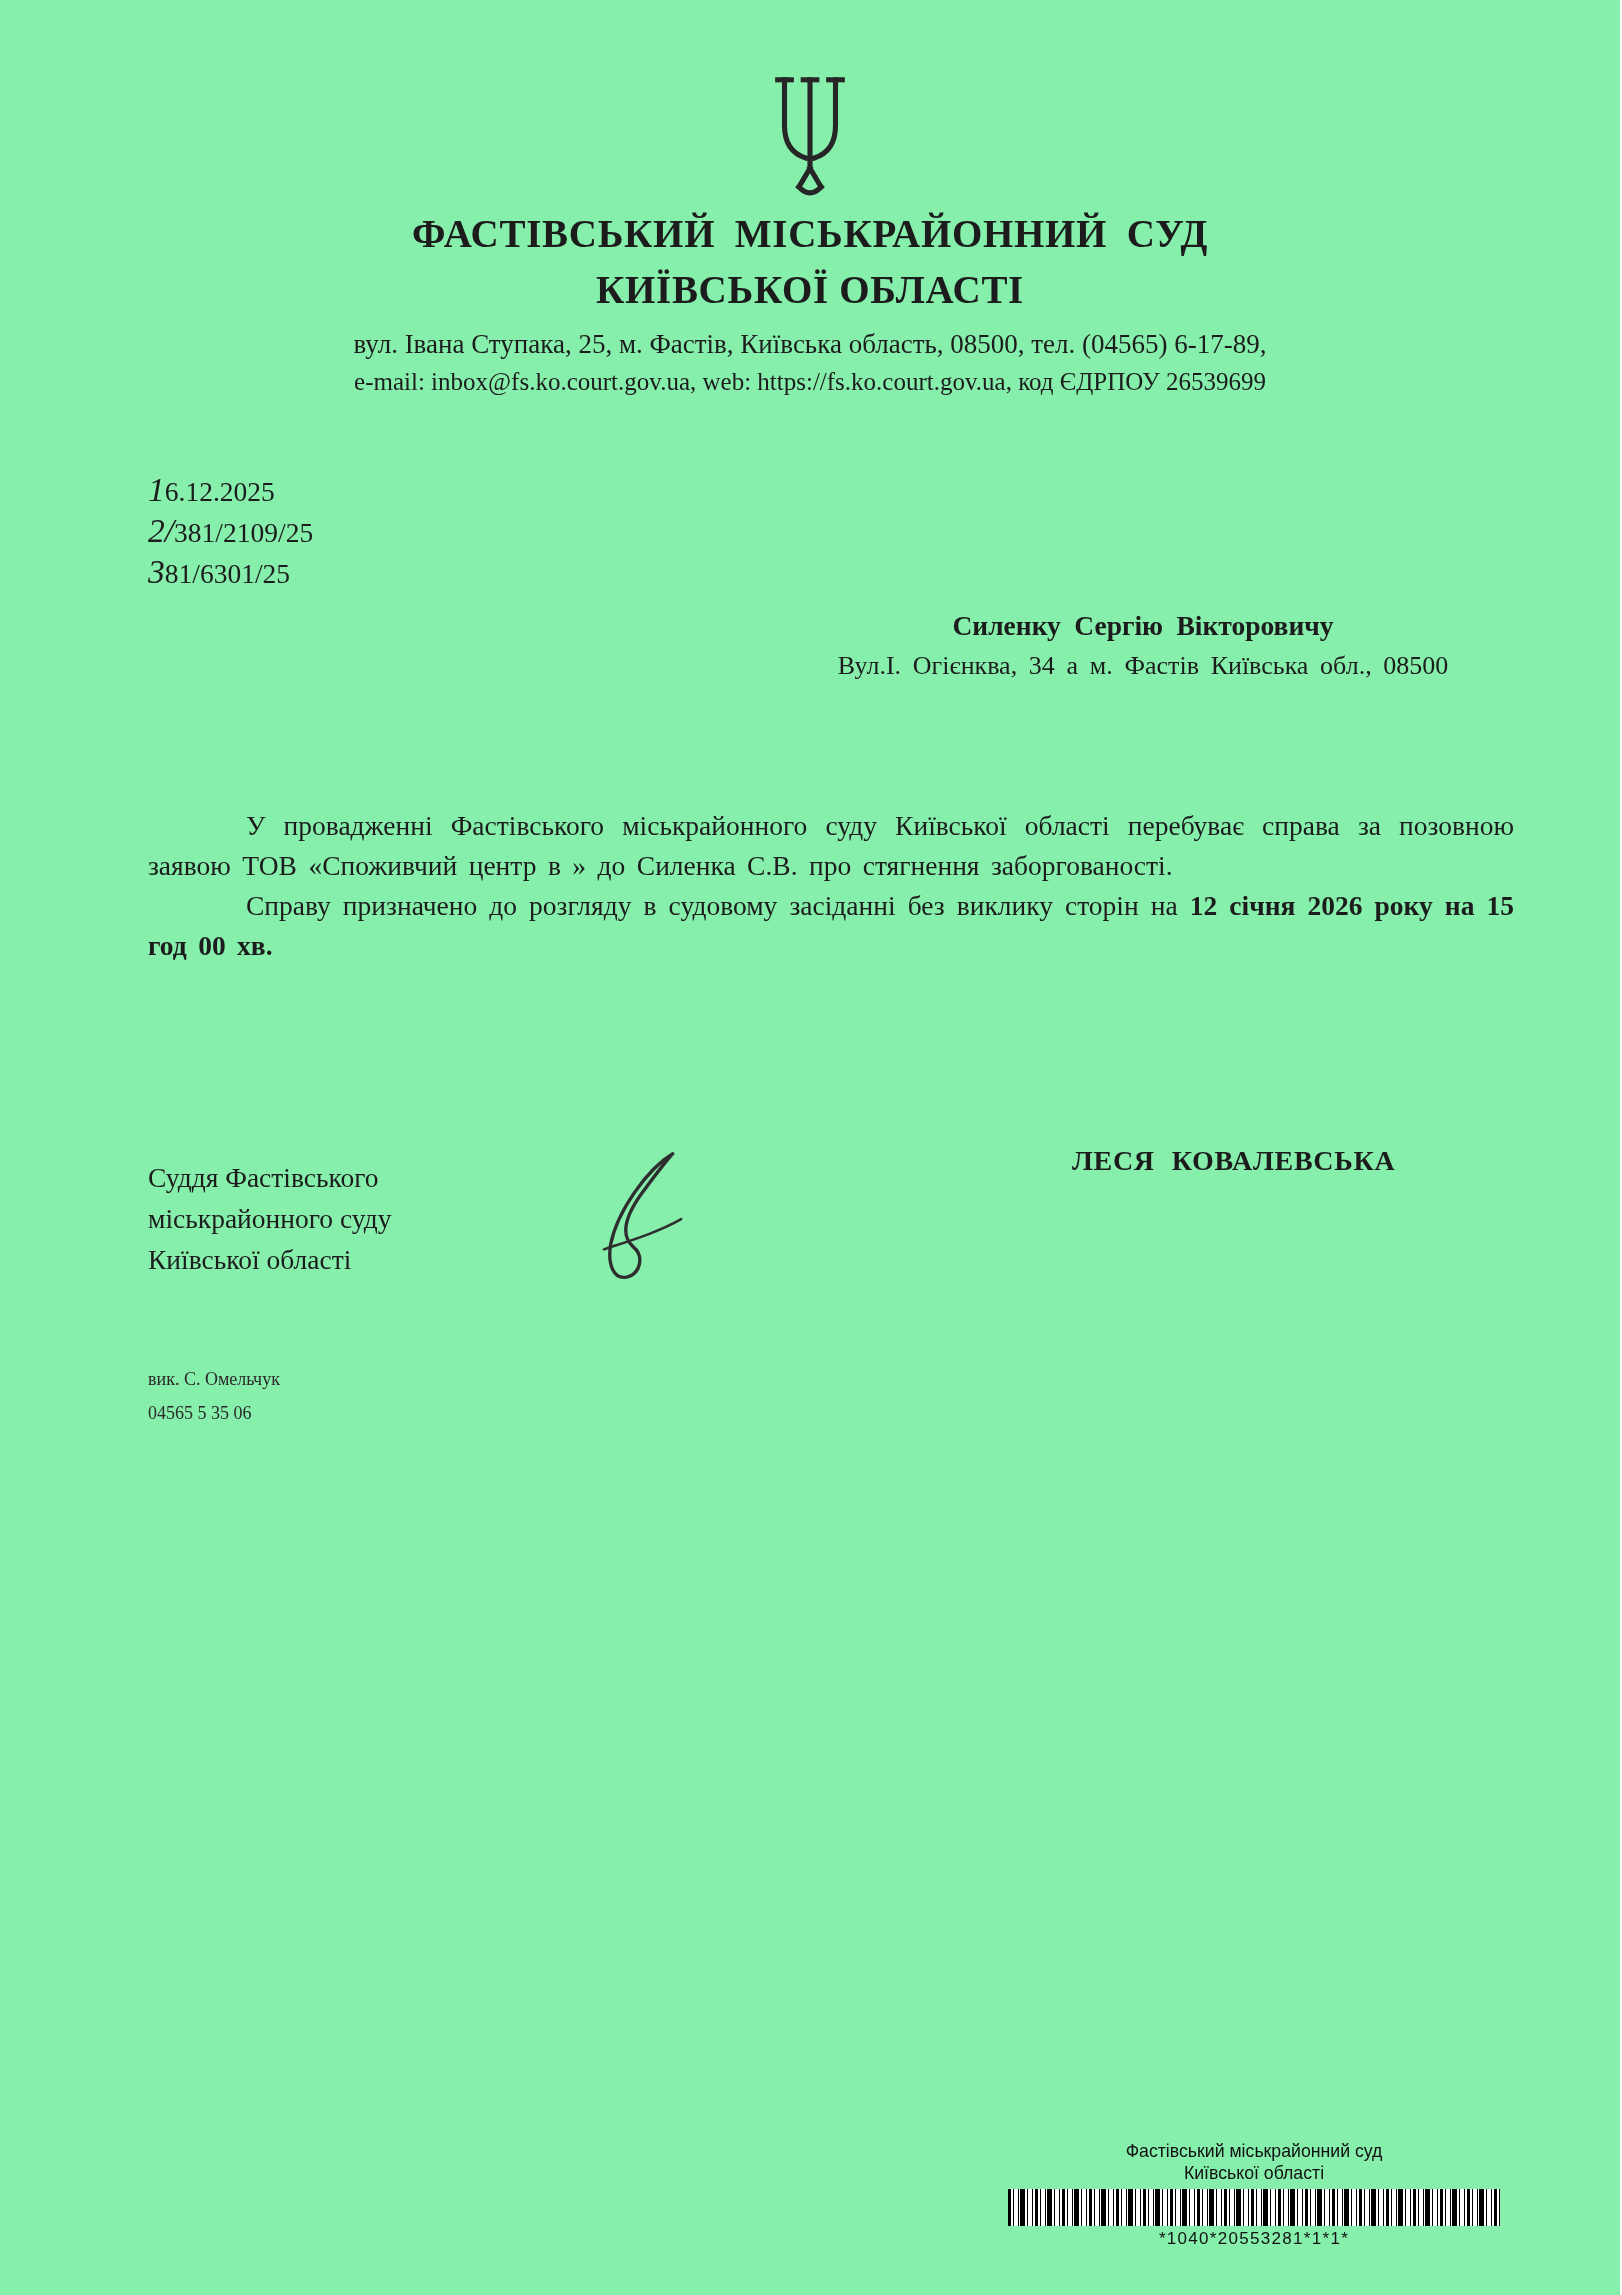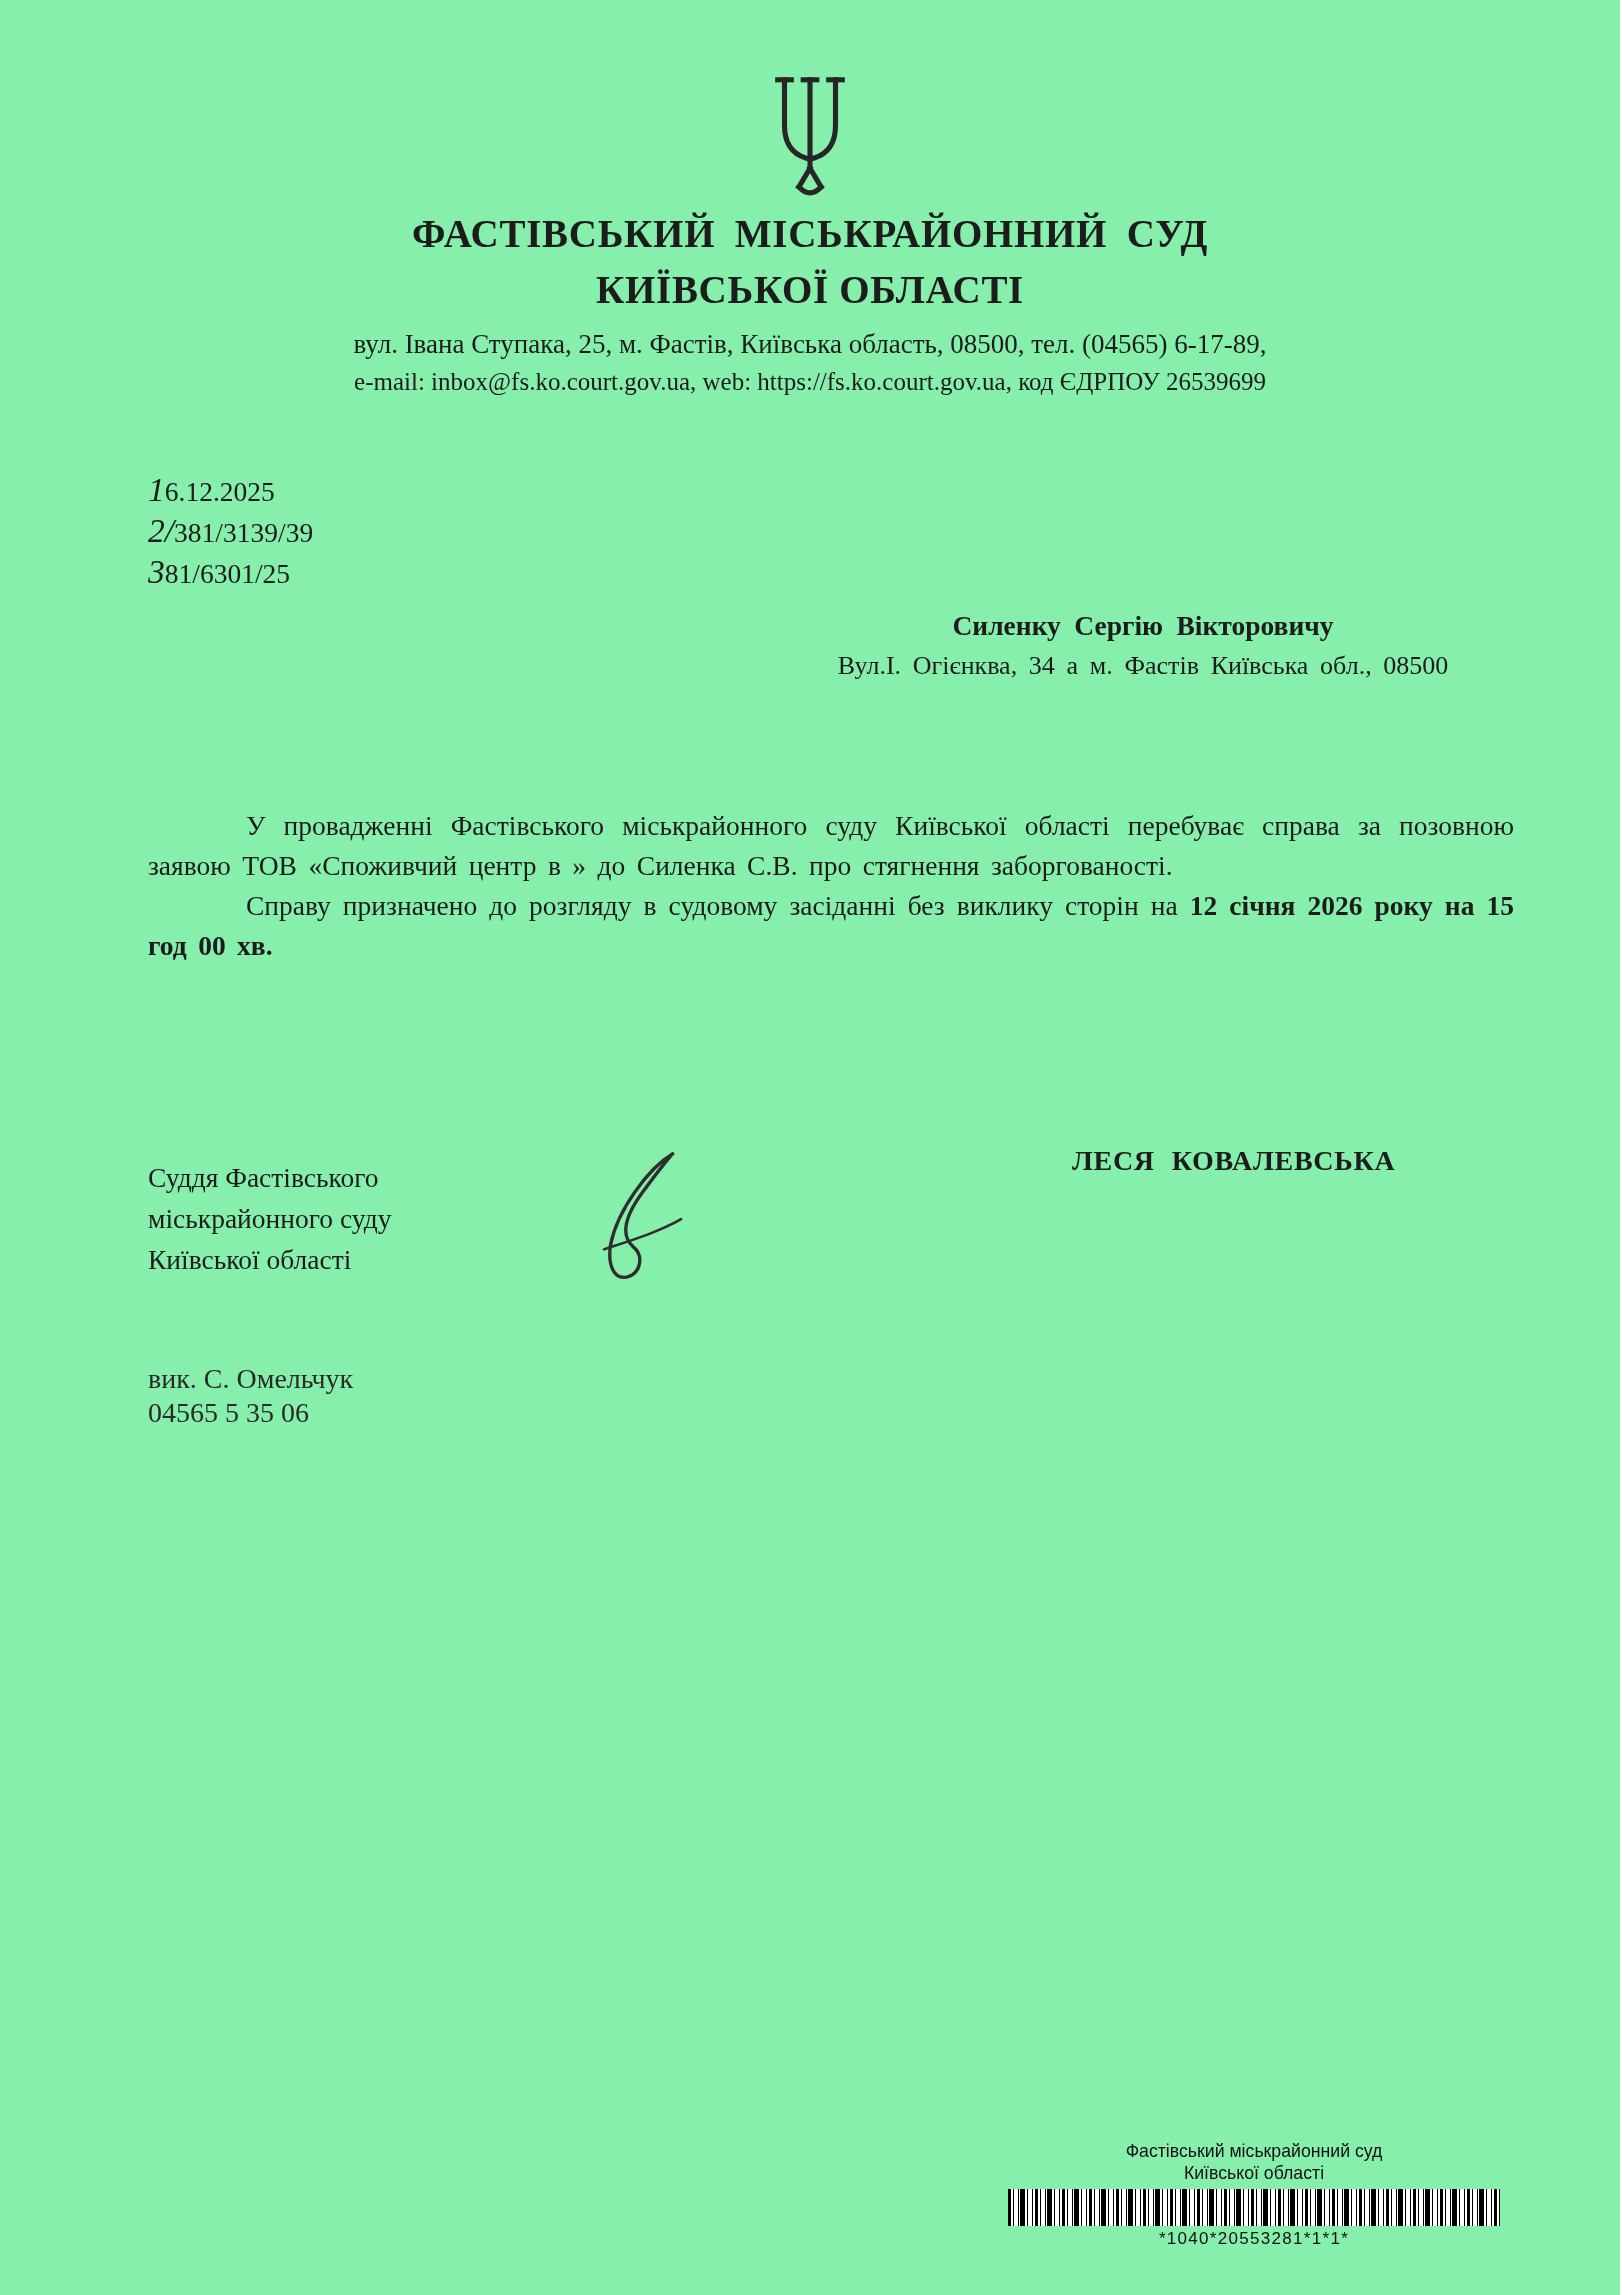--- a/index.html
+++ b/index.html
@@ -127,21 +127,21 @@
     word-spacing: 9.2px;
     letter-spacing: 0.7px;
     text-align: right;
   }
 
   
   .executor {
     position: absolute;
     top: 1362px;
     left: 148px;
-    font-size: 28px;
+    font-size: 18px;
     line-height: 34px;
     color: #2a2a2a;
   }
 
   
   .footer {
     position: absolute;
     top: 2141px;
     left: 1000px;
     width: 508px;
@@ -185,21 +185,21 @@
     <path d="M37 134 Q50 148 63 134"></path>
   </svg>
 
   <div class="court-title-1">ФАСТІВСЬКИЙ МІСЬКРАЙОННИЙ СУД</div>
   <div class="court-title-2">КИЇВСЬКОЇ ОБЛАСТІ</div>
   <div class="court-address-1">вул. Івана Ступака, 25, м. Фастів, Київська область, 08500, тел. (04565) 6-17-89,</div>
   <div class="court-address-2">e-mail: inbox@fs.ko.court.gov.ua, web: https://fs.ko.court.gov.ua, код ЄДРПОУ 26539699</div>
 
   <div class="refs">
     <div class="ref-line">16.12.2025</div>
-    <div class="ref-line">2/381/3139/39</div>
+    <div class="ref-line">2/381/2109/25</div>
     <div class="ref-line">381/6301/25</div>
   </div>
 
   <div class="addressee">
     <div class="addressee-name">Силенку Сергію Вікторовичу</div>
     <div class="addressee-address">Вул.І. Огієнква, 34 а  м. Фастів  Київська обл., 08500</div>
   </div>
 
   <div class="body-text">
     <p><span>У провадженні Фастівського міськрайонного суду Київської області перебуває справа за позовною заявою ТОВ «Споживчий центр в » до Силенка С.В. про стягнення заборгованості.</span></p>

